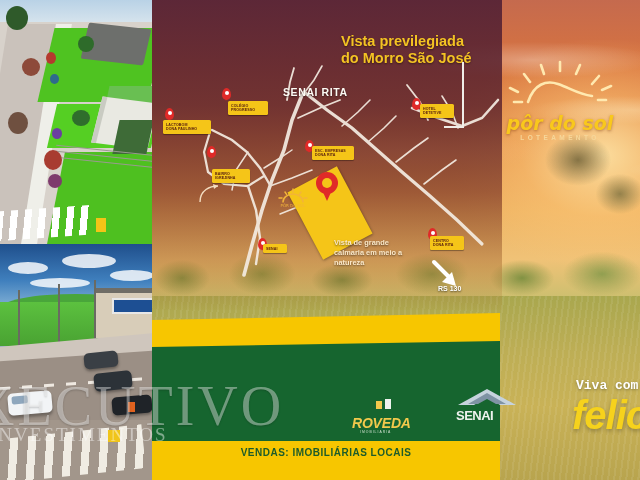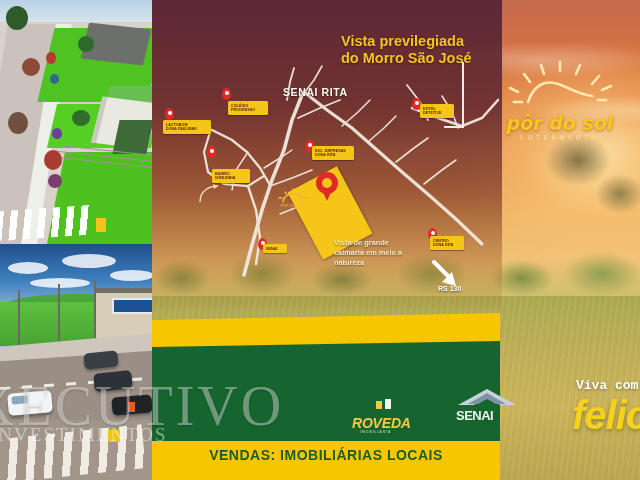--- a/index.html
+++ b/index.html
@@ -345,21 +345,21 @@
     background:#f7c600;
     clip-path: polygon(0 7px, 348px 0, 348px 167px, 0 167px);
   }
   .green-band {
     position:absolute; left:152px; top:341px; width:348px; height:100px;
     background:#16652f;
     clip-path: polygon(0 6px, 348px 0, 348px 100px, 0 100px);
   }
   .vendas {
     position:absolute; left:152px; top:447px; width:348px; text-align:center;
-    color:#1d5c2a; font-size:14px; font-weight:bold; letter-spacing:.5px;
+    color:#1d5c2a; font-size:10px; font-weight:bold; letter-spacing:.5px;
   }
 
   .epr {
     position:absolute; left:272px; top:340px; width:110px; height:34px;
   }
   .epr-text {
     position:absolute; left:44px; top:2px;
     color:#ffffff; font-size:23px; font-weight:bold; letter-spacing:-.5px;
     font-family:"DejaVu Sans", sans-serif;
   }

